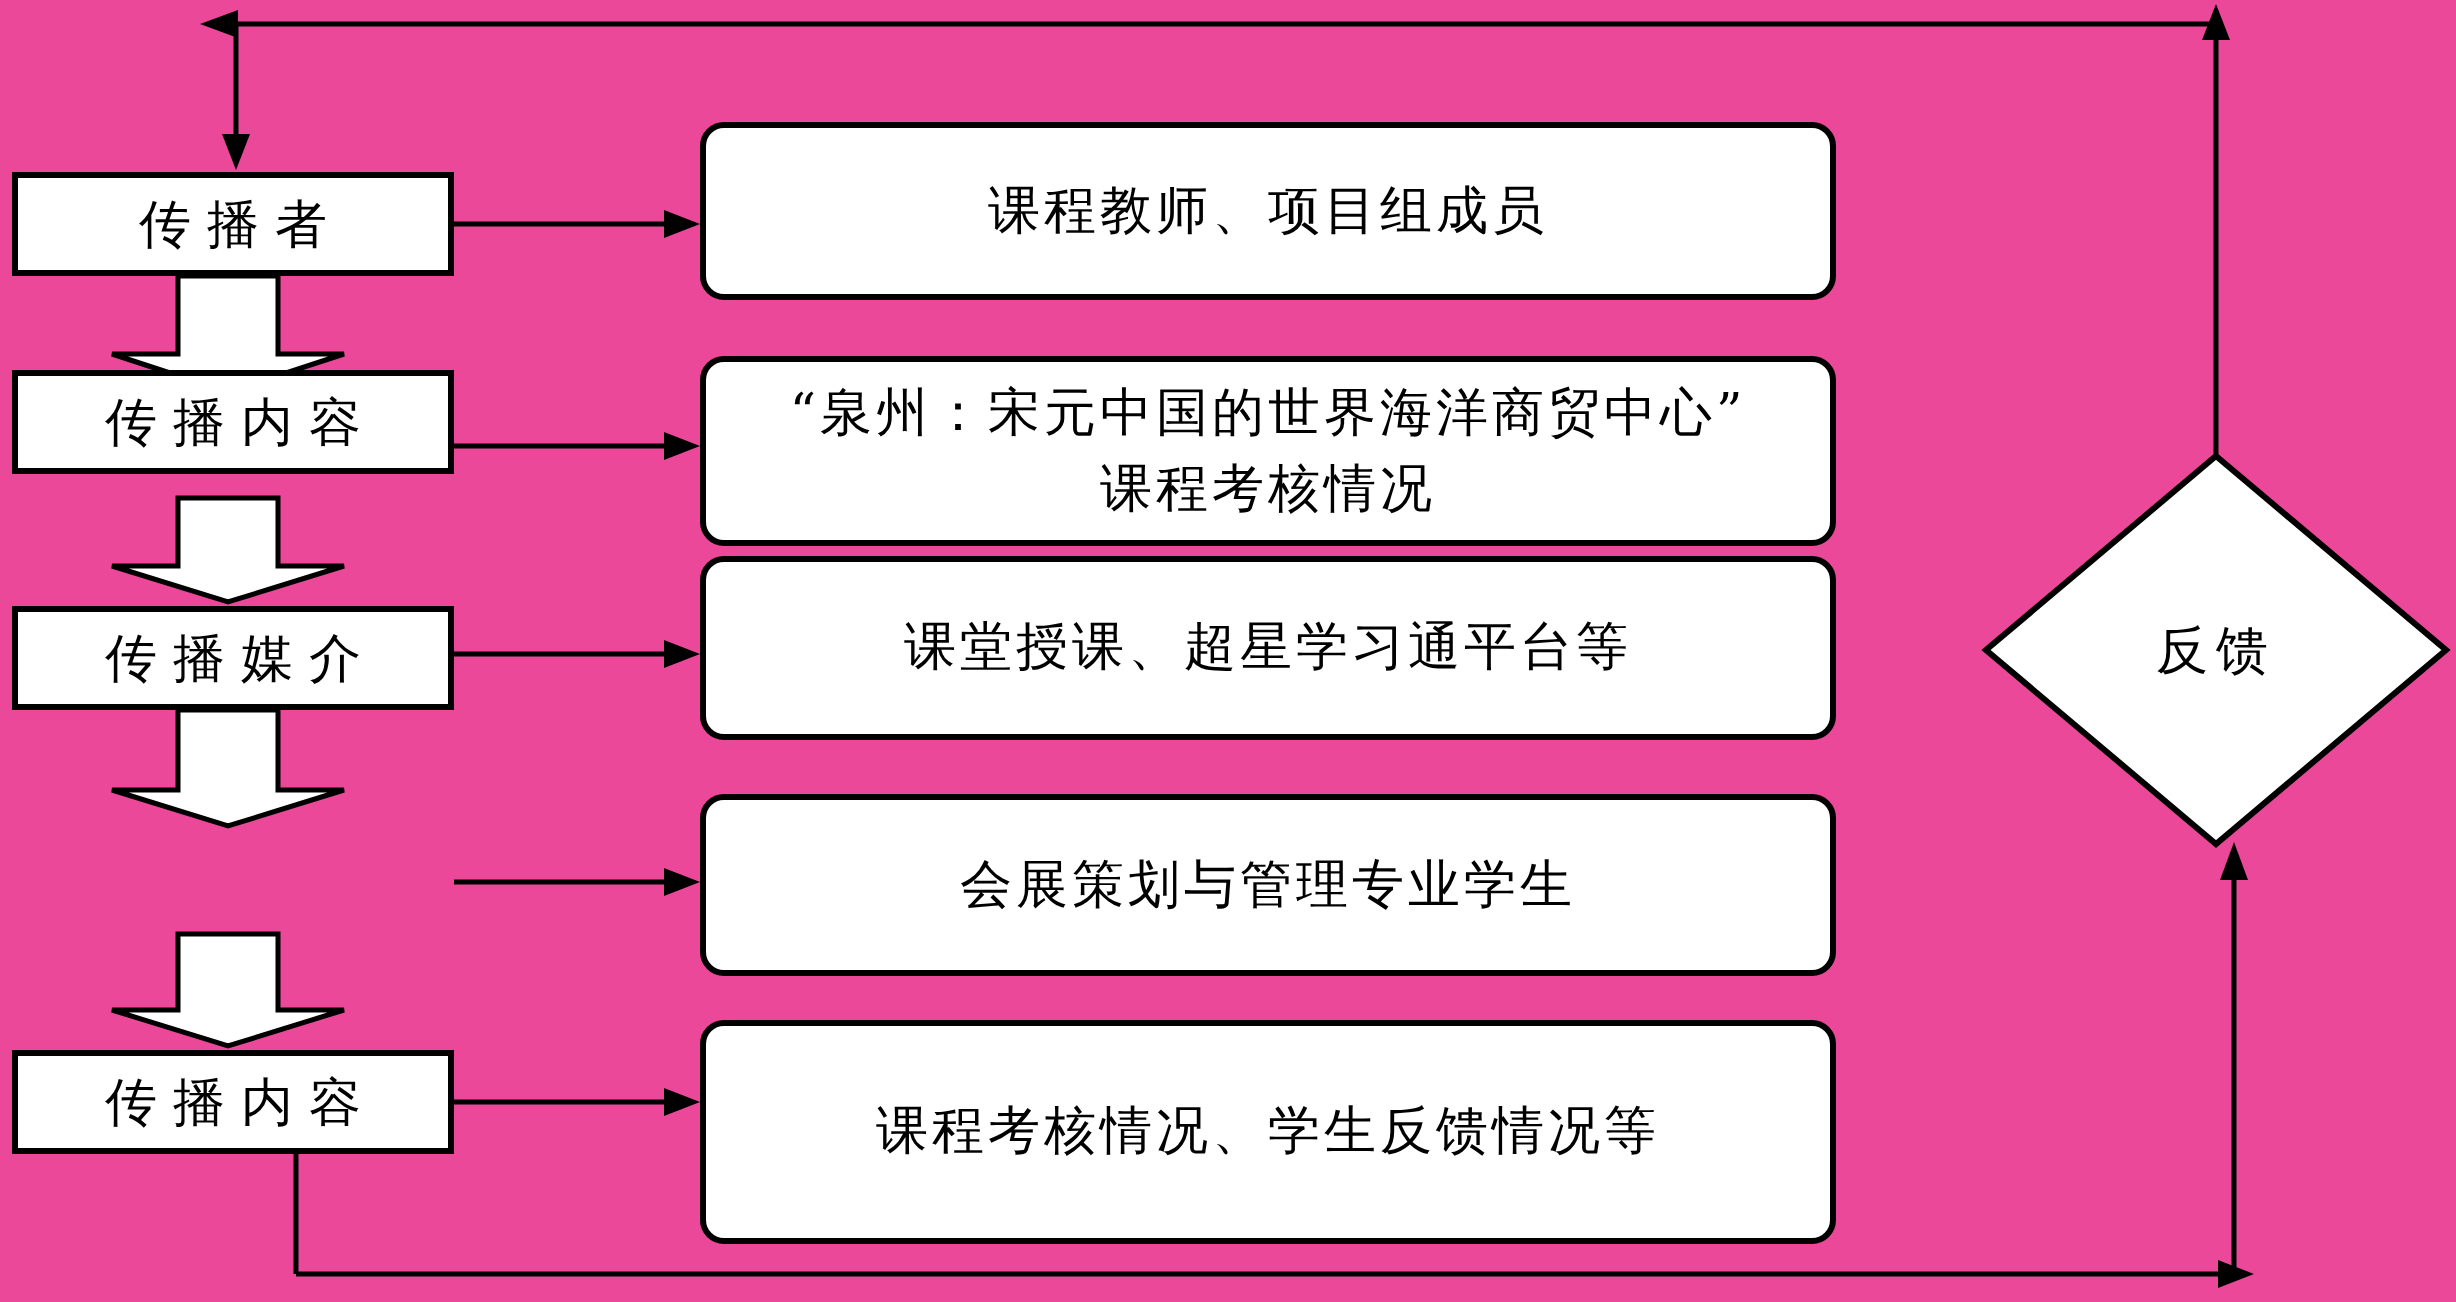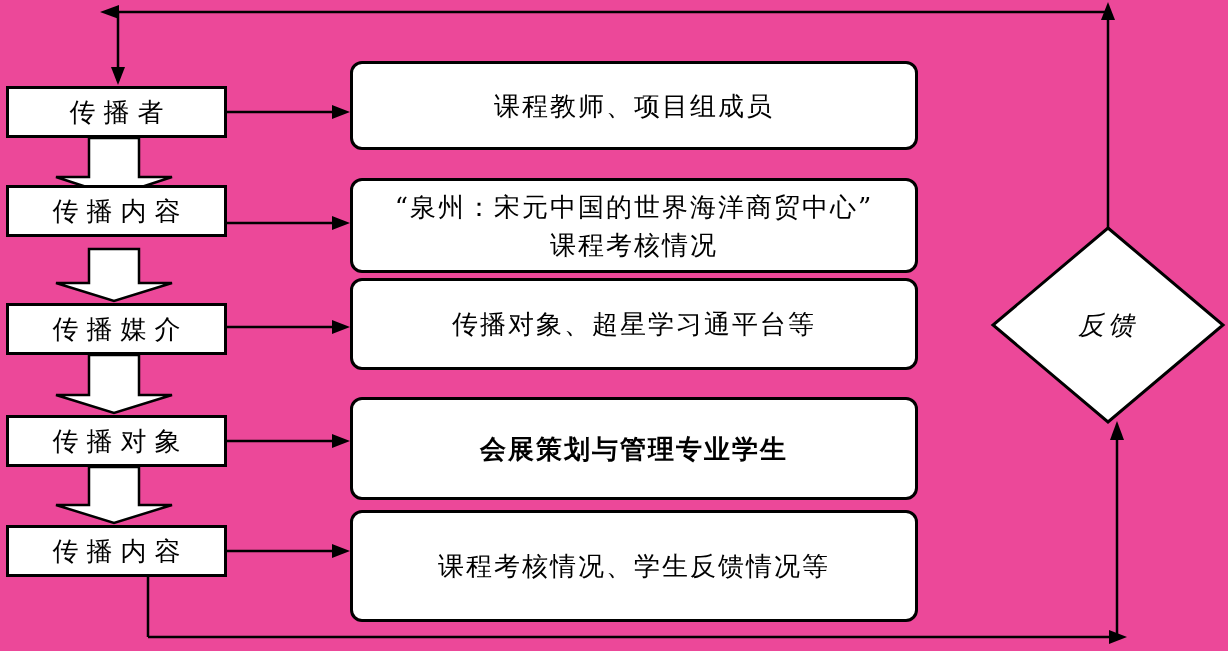--- a/index.html
+++ b/index.html
@@ -73,21 +73,20 @@
     left: 993px;
     top: 228px;
     width: 230px;
     height: 194px;
     display: flex;
     align-items: center;
     justify-content: center;
     font-size: 26px;
     letter-spacing: 4px;
     color: #000000;
-    font-style: italic;
   }
 </style>
 </head>
 <body>
 
 <div class="canvas">
 
   <svg class="connector-layer" viewBox="0 0 1228 651">
 
     <g>
@@ -138,38 +137,35 @@
 
   <div class="box box-left" style="top:86px;height:52px;">
     <span>传播者</span>
   </div>
   <div class="box box-left" style="top:185px;height:52px;">
     <span>传播内容</span>
   </div>
   <div class="box box-left" style="top:303px;height:52px;text-align:center;">
     <span>传播媒介</span>
   </div>
-  <div class="box box-left" style="top:415px;height:52px;">
-    <span>传播对象</span>
-  </div>
   <div class="box box-left" style="top:525px;height:52px;">
     <span>传播内容</span>
   </div>
 
   <div class="box box-right" style="top:61px;height:89px;">
     <div>课程教师、项目组成员</div>
   </div>
   <div class="box box-right" style="top:178px;height:95px;">
     <div>“泉州：宋元中国的世界海洋商贸中心”</div>
     <div>课程考核情况</div>
   </div>
   <div class="box box-right" style="top:278px;height:92px;">
-    <div>传播对象、超星学习通平台等</div>
+    <div>课堂授课、超星学习通平台等</div>
   </div>
-  <div class="box box-right" style="top:397px;height:103px;font-weight:bold;">
+  <div class="box box-right" style="top:397px;height:91px;">
     <div>会展策划与管理专业学生</div>
   </div>
   <div class="box box-right" style="top:510px;height:112px;">
     <div>课程考核情况、学生反馈情况等</div>
   </div>
 
   <div class="diamond-label">反馈</div>
 
 </div>
 

